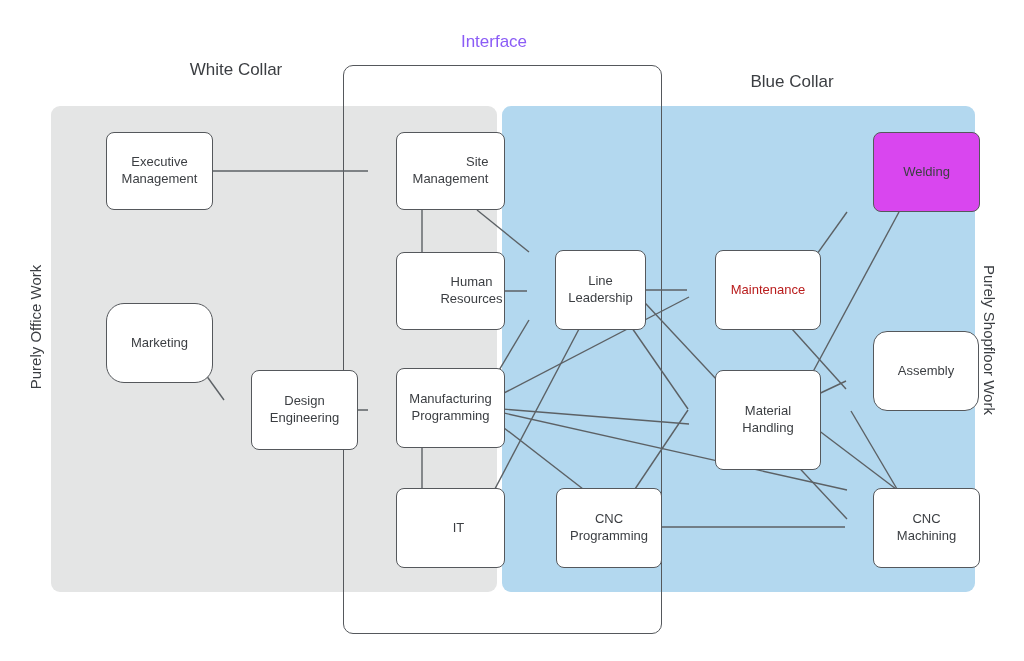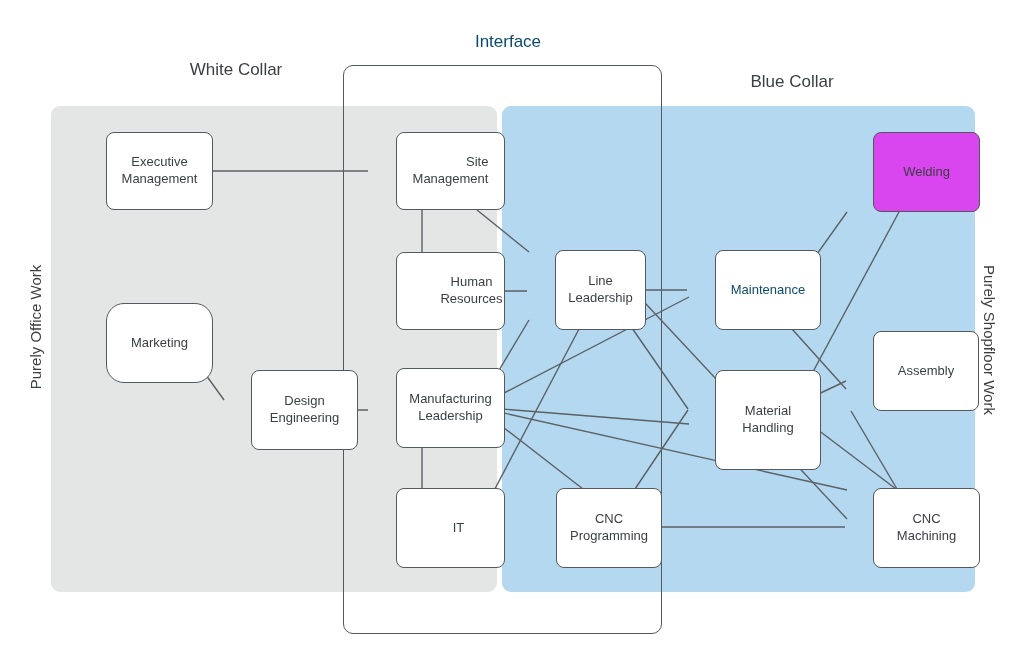--- a/index.html
+++ b/index.html
@@ -25,21 +25,21 @@
 </style>
 </head>
 <body>
 
 <div id="canvas">
 
   <div class="region region-office" style="left: 51px; top: 106px; width: 446px; height: 486px; background: rgb(228, 229, 229);"></div>
   <div class="region region-shopfloor" style="left: 502px; top: 106px; width: 473px; height: 486px; background: rgb(179, 216, 239);"></div>
   <div class="interface-rect" style="left: 343px; top: 65px; width: 317px; height: 567px; border-color: rgb(85, 88, 92);"></div>
 
-  <div class="zone-title" style="left: 508px; top: 42px; color: #0c4a6e; text-align: right;">Interface</div>
+  <div class="zone-title" style="left: 494px; top: 42px; color: #8b5cf6; text-align: right;">Interface</div>
   <div class="zone-title" style="left: 236px; top: 70px; color: rgb(59, 62, 66);">White Collar</div>
   <div class="zone-title" style="left: 792px; top: 70px; color: rgb(59, 62, 66); margin-top: 12px;">Blue Collar</div>
   <div class="vlabel vlabel-left" style="left: 35px; top: 327px; color: rgb(59, 62, 66);">Purely Office Work</div>
   <div class="vlabel vlabel-right" style="left: 989px; top: 340px; color: rgb(59, 62, 66);">Purely Shopfloor Work</div>
 
   <svg class="connectors" width="1024" height="661">
       <line x1="185" y1="171" x2="368" y2="171" stroke="#5c6165" stroke-width="1.4"></line>
       <line x1="422" y1="210" x2="422" y2="252" stroke="#5c6165" stroke-width="1.4"></line>
       <line x1="477" y1="210" x2="529" y2="252" stroke="#5c6165" stroke-width="1.4"></line>
       <line x1="477" y1="291" x2="527" y2="291" stroke="#5c6165" stroke-width="1.4"></line>
@@ -69,28 +69,28 @@
       <div class="node" style="left: 78px; top: 132px; width: 107px; height: 78px; background: rgb(255, 255, 255); border-color: rgb(85, 88, 92); color: rgb(59, 62, 66);">Executive
 Management</div>
       <div class="node" style="left: 368px; top: 132px; width: 109px; height: 78px; background: rgb(255, 255, 255); border-color: rgb(85, 88, 92); color: rgb(59, 62, 66); text-align: right;">Site
 Management</div>
       <div class="node" style="left: 368px; top: 252px; width: 109px; height: 78px; background: rgb(255, 255, 255); border-color: rgb(85, 88, 92); color: rgb(59, 62, 66); padding-left: 42px;">Human
 Resources</div>
       <div class="node" style="left: 78px; top: 303px; width: 107px; height: 80px; background: rgb(255, 255, 255); border-color: rgb(85, 88, 92); color: rgb(59, 62, 66); border-radius: 18px;">Marketing</div>
       <div class="node" style="left: 223px; top: 370px; width: 107px; height: 80px; background: rgb(255, 255, 255); border-color: rgb(85, 88, 92); color: rgb(59, 62, 66);">Design
 Engineering</div>
       <div class="node" style="left: 368px; top: 368px; width: 109px; height: 80px; background: rgb(255, 255, 255); border-color: rgb(85, 88, 92); color: rgb(59, 62, 66);">Manufacturing
-Leadership</div>
+Programming</div>
       <div class="node" style="left: 368px; top: 488px; width: 109px; height: 80px; background: rgb(255, 255, 255); border-color: rgb(85, 88, 92); color: rgb(59, 62, 66); padding-left: 16px;">IT</div>
       <div class="node" style="left: 527px; top: 250px; width: 91px; height: 80px; background: rgb(255, 255, 255); border-color: rgb(85, 88, 92); color: rgb(59, 62, 66);">Line
 Leadership</div>
       <div class="node" style="left: 528px; top: 488px; width: 106px; height: 80px; background: rgb(255, 255, 255); border-color: rgb(85, 88, 92); color: rgb(59, 62, 66);">CNC
 Programming</div>
-      <div class="node" style="left: 687px; top: 250px; width: 106px; height: 80px; background: rgb(255, 255, 255); border-color: rgb(85, 88, 92); color: #0c4a6e;">Maintenance</div>
+      <div class="node" style="left: 687px; top: 250px; width: 106px; height: 80px; background: rgb(255, 255, 255); border-color: rgb(85, 88, 92); color: #b91c1c;">Maintenance</div>
       <div class="node" style="left: 687px; top: 370px; width: 106px; height: 100px; background: rgb(255, 255, 255); border-color: rgb(85, 88, 92); color: rgb(59, 62, 66);">Material
 Handling</div>
       <div class="node" style="left: 845px; top: 132px; width: 107px; height: 80px; background: #d946ef; border-color: rgb(85, 88, 92); color: rgb(59, 62, 66);">Welding</div>
-      <div class="node" style="left: 845px; top: 331px; width: 106px; height: 80px; background: rgb(255, 255, 255); border-color: rgb(85, 88, 92); color: rgb(59, 62, 66);">Assembly</div>
+      <div class="node" style="left: 845px; top: 331px; width: 106px; height: 80px; background: rgb(255, 255, 255); border-color: rgb(85, 88, 92); color: rgb(59, 62, 66); border-radius: 14px;">Assembly</div>
       <div class="node" style="left: 845px; top: 488px; width: 107px; height: 80px; background: rgb(255, 255, 255); border-color: rgb(85, 88, 92); color: rgb(59, 62, 66);">CNC
 Machining</div>
     </div>
 
 </div>
 
 </body></html>

